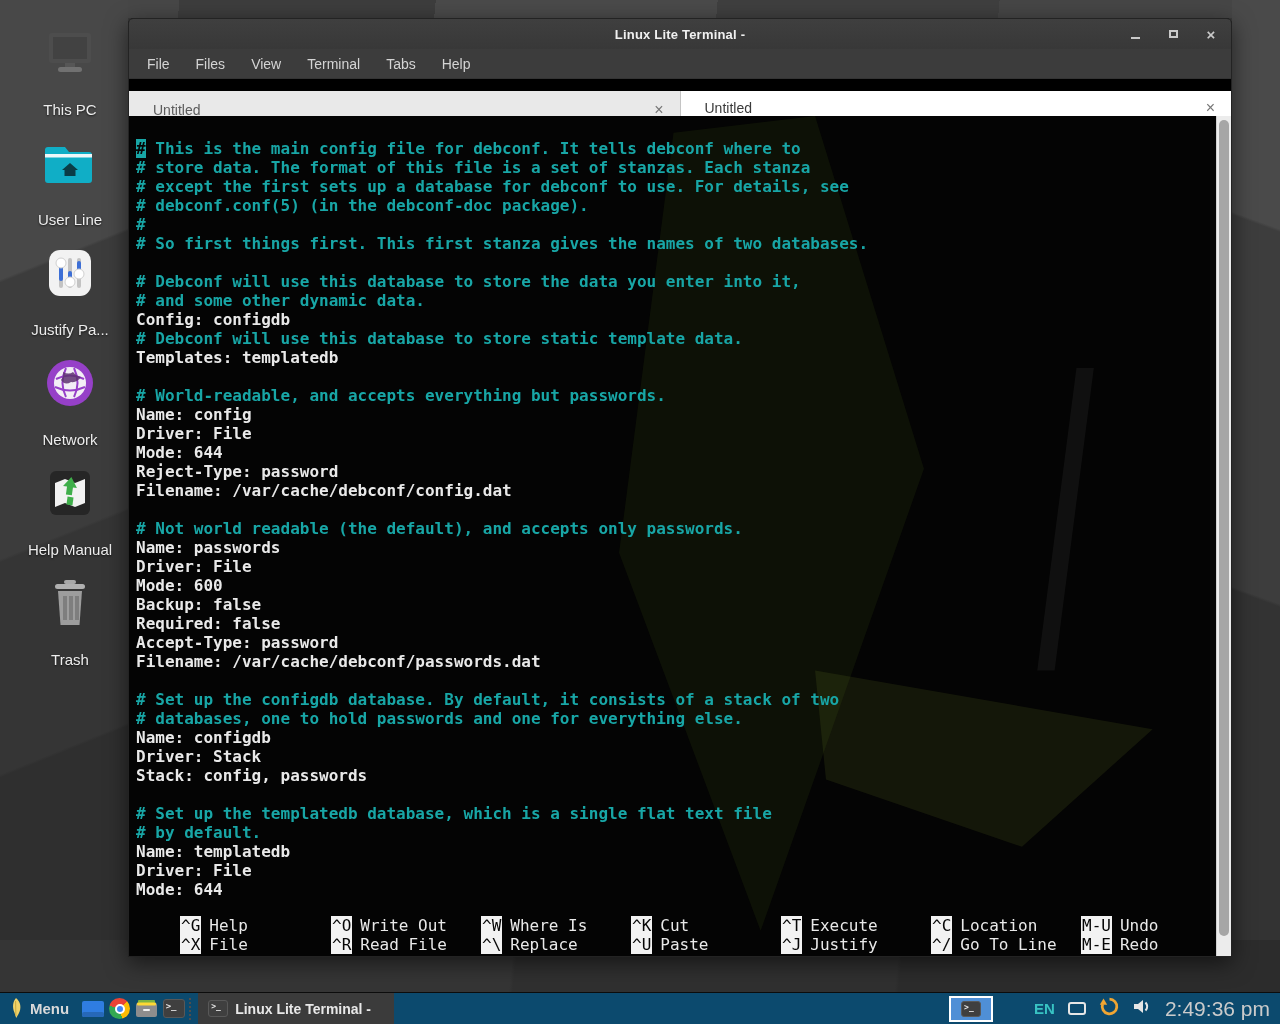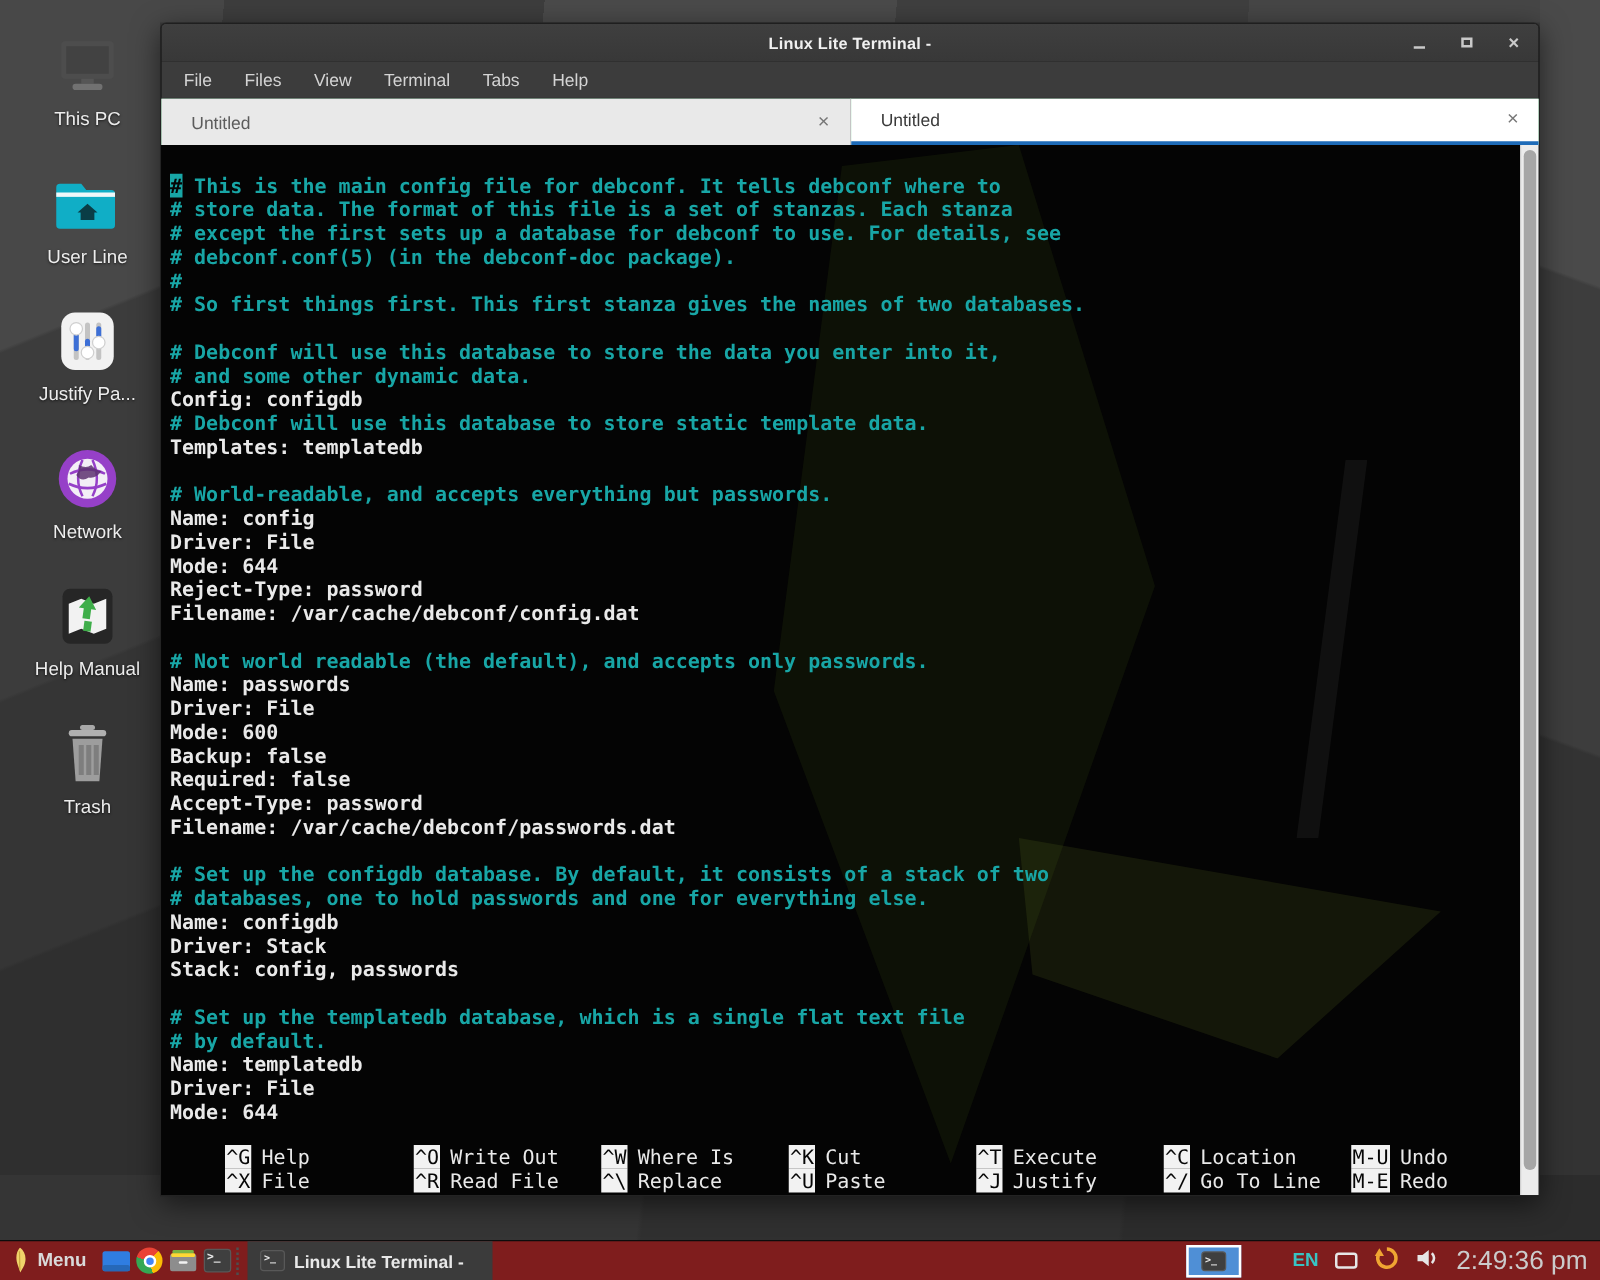--- a/index.html
+++ b/index.html
@@ -13,21 +13,21 @@
   .wp-left  { position:absolute; left:0; top:0; width:128px; height:1024px;
               background:linear-gradient(158deg,#484848 0 26%,#3c3c3c 26.3% 52%,#353535 52.3% 72%,#2f2f2f 72.3%); }
   .wp-right { position:absolute; left:1232px; top:0; width:48px; height:1024px;
               background:linear-gradient(200deg,#4a4a4a 0 22%,#3d3d3d 22.3% 58%,#333333 58.3%); }
   .wp-bottom{ position:absolute; left:0; top:940px; width:1280px; height:52px;
               background:linear-gradient(96deg,#353535 0 40%,#303030 40.3% 70%,#2c2c2c 70.3%); }
 
   
   .desk-item { position:absolute; left:6px; width:128px; text-align:center; cursor:default; }
   .desk-icon { height:56px; display:flex; align-items:center; justify-content:center; }
-  .desk-label{ margin-top:6px; font-size:15px; color:#ededed; text-shadow:0 1px 2px rgba(0,0,0,.7); }
+  .desk-label{ margin-top:20px; font-size:15px; color:#ededed; text-shadow:0 1px 2px rgba(0,0,0,.7); }
 
   
   .window { position:absolute; left:128px; top:18px; width:1104px; height:939px;
             border:1px solid #232323; border-radius:5px 5px 0 0;
             box-shadow:0 6px 22px rgba(0,0,0,.55); overflow:hidden; background:#000; }
   .titlebar { height:30px; background:linear-gradient(#3f3f3f,#383838); display:flex;
               align-items:center; position:relative; }
   .title-text { position:absolute; left:0; right:0; text-align:center; color:#f0f0f0;
                 font-size:13px; font-weight:bold; letter-spacing:.2px; }
   .win-controls { position:absolute; right:12px; top:0; height:30px; display:flex; gap:22px;
@@ -35,21 +35,21 @@
   .wc { width:16px; height:16px; display:flex; align-items:center; justify-content:center;
         color:#c9c9c9; cursor:pointer; }
   .wc-min  .bar { width:9px; height:2px; background:#c9c9c9; margin-top:7px; }
   .wc-max  .box { width:9px; height:8px; border:2px solid #c9c9c9; }
   .wc-close { font-size:15px; font-weight:bold; }
 
   .menubar { height:30px; background:#3c3c3c; display:flex; align-items:center;
              padding-left:18px; gap:26px; border-bottom:1px solid #343434; }
   .menu-item { color:#d4d4d4; font-size:14px; cursor:pointer; }
 
-  .tabbar { height:37px; display:flex; background:#86efac; }
+  .tabbar { height:37px; display:flex; background:#22c55e;margin-top:12px; }
   .tab { flex:1 1 0; display:flex; align-items:center; padding:0 16px; position:relative; cursor:pointer; }
   .tab-inactive { background:#e9e9e9; border-right:1px solid #c4c4c4; }
   .tab-active   { background:#ffffff; border-bottom:3px solid #1e6bb8; }
   .tab-label { font-size:14px; margin-left:8px; }
   .tab-inactive .tab-label { color:#5c5c5c; }
   .tab-active   .tab-label { color:#3a3a3a; }
   .tab-close { margin-left:auto; color:#777; font-size:16px; line-height:1; cursor:pointer; }
 
   
   .terminal { position:absolute; left:0; top:97px; bottom:0; width:1089px; background:#040404;
@@ -80,21 +80,21 @@
   .sc-cell { height:19px; white-space:pre; }
   .sc-key { background:#f2f2f2; color:#060606; padding:0 1px; }
   .sc-lbl { color:#e9e9e9; margin-left:8px; }
 
   .scrollbar { position:absolute; right:0; top:97px; bottom:0; width:15px; background:#ececec;
                border-left:1px solid #d0d0d0; }
   .scroll-thumb { position:absolute; left:2px; right:2px; top:4px; height:calc(100% - 24px);
                   background:#a6a6a6; border-radius:6px; cursor:grab; }
 
   
-  .taskbar { position:absolute; left:0; top:992px; width:1280px; height:32px; background:#7f1d1d;
+  .taskbar { position:absolute; left:0; top:992px; width:1280px; height:32px; background:#0c4a6e;
              border-top:1px solid #0c0c0c; display:flex; align-items:center; }
   .menu-btn { display:flex; align-items:center; gap:7px; padding:0 10px 0 8px; height:100%;
               cursor:pointer; }
   .menu-btn-label { color:#d9d9d9; font-size:15px; font-weight:bold; }
   .tb-icon { width:27px; height:32px; display:flex; align-items:center; justify-content:center;
              cursor:pointer; }
   .term-glyph { background:#3f3f3f; border:1px solid #585858; border-radius:3px;
                 color:#e8e8e8; font-family:"DejaVu Sans Mono",monospace; font-weight:bold;
                 display:flex; align-items:flex-start; padding:1px 2px; }
   .tb-sep { width:7px; height:22px; margin:0 2px; border-left:2px dotted #4e4e4e; }

